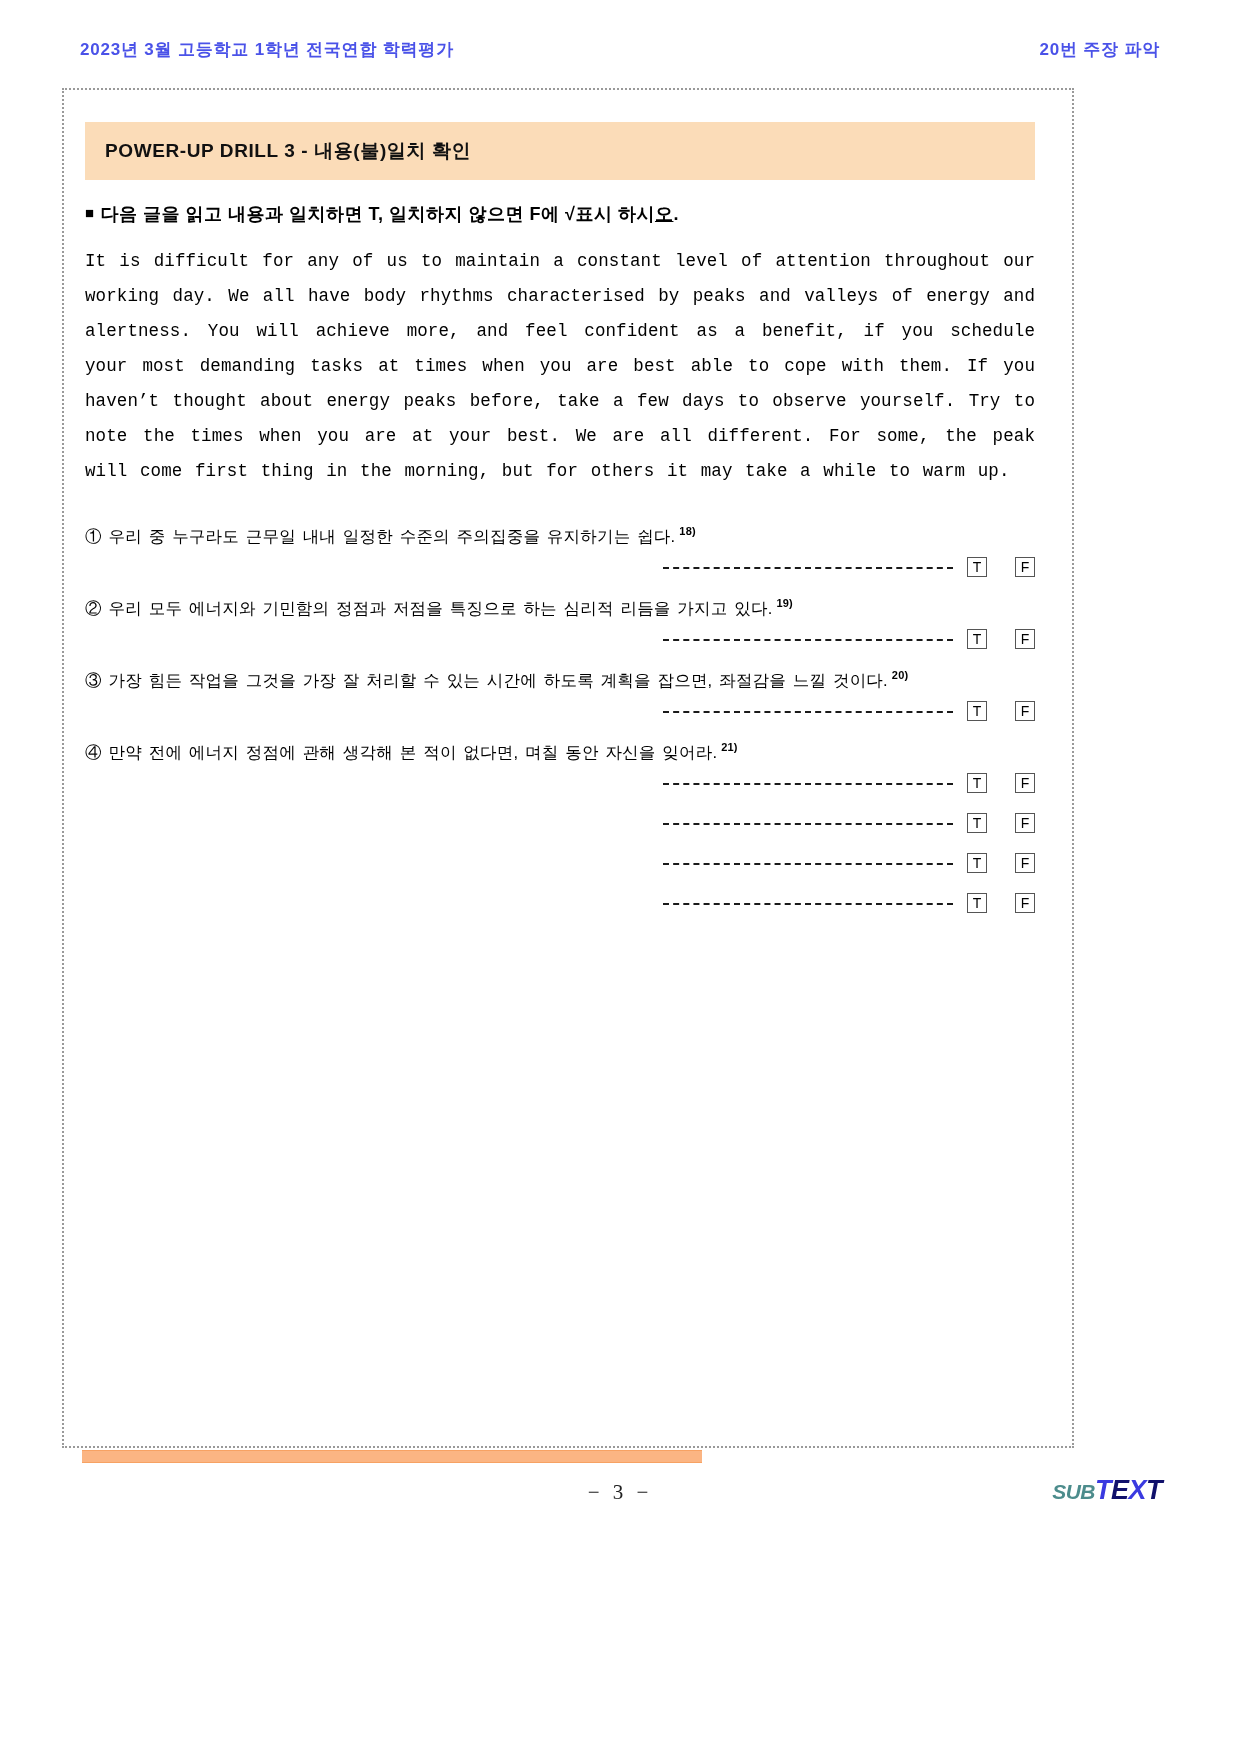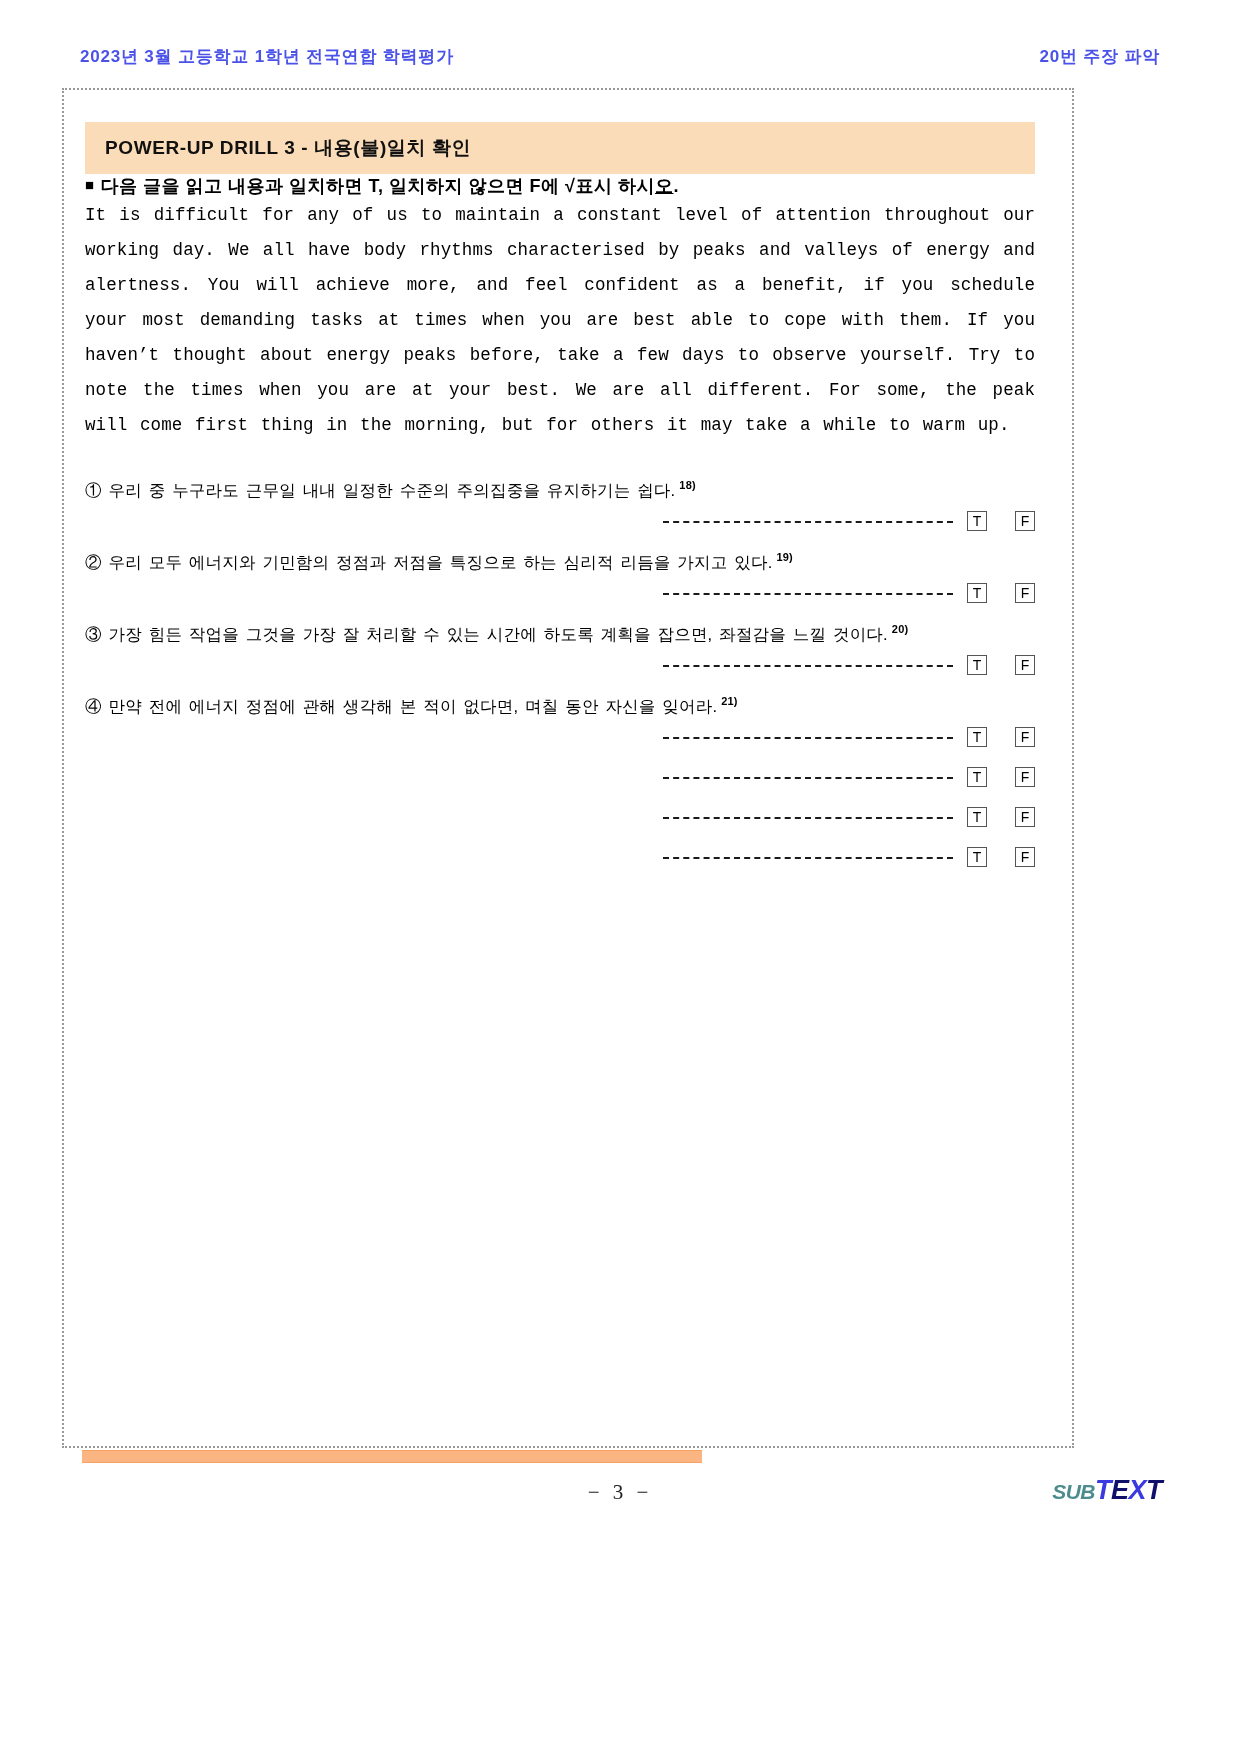--- a/index.html
+++ b/index.html
@@ -17,21 +17,21 @@
   }
 
   
   .page-header {
     position: absolute;
     top: 38px;
     left: 80px;
     right: 80px;
     height: 30px;
     display: flex;
-    align-items: flex-end;
+    align-items: flex-start;
     justify-content: space-between;
   }
   .hdr-left, .hdr-right {
     color: #4a52e8;
     font-weight: bold;
     font-size: 17px;
     letter-spacing: 0.8px;
     white-space: nowrap;
   }
 
@@ -49,37 +49,39 @@
   
   .inner {
     position: absolute;
     top: 122px;
     left: 85px;
     width: 950px;
   }
 
   .drill-band {
     background: #fbdcb8;
-    height: 52px;
+    height: 58px;
     display: flex;
     align-items: center;
     padding-left: 20px;
     box-sizing: border-box;
+    margin-bottom: 22px;
   }
   .drill-band-title {
     font-size: 19px;
     font-weight: bold;
     letter-spacing: 0.6px;
     color: #111111;
   }
 
   .instruction {
     font-size: 18px;
     font-weight: bold;
     letter-spacing: 0.5px;
+    margin-bottom: 18px;
     color: #000000;
   }
   .instruction .sq {
     font-size: 15px;
     vertical-align: 2px;
     margin-right: 6px;
   }
   .instruction .ul {
     text-decoration: underline;
   }

